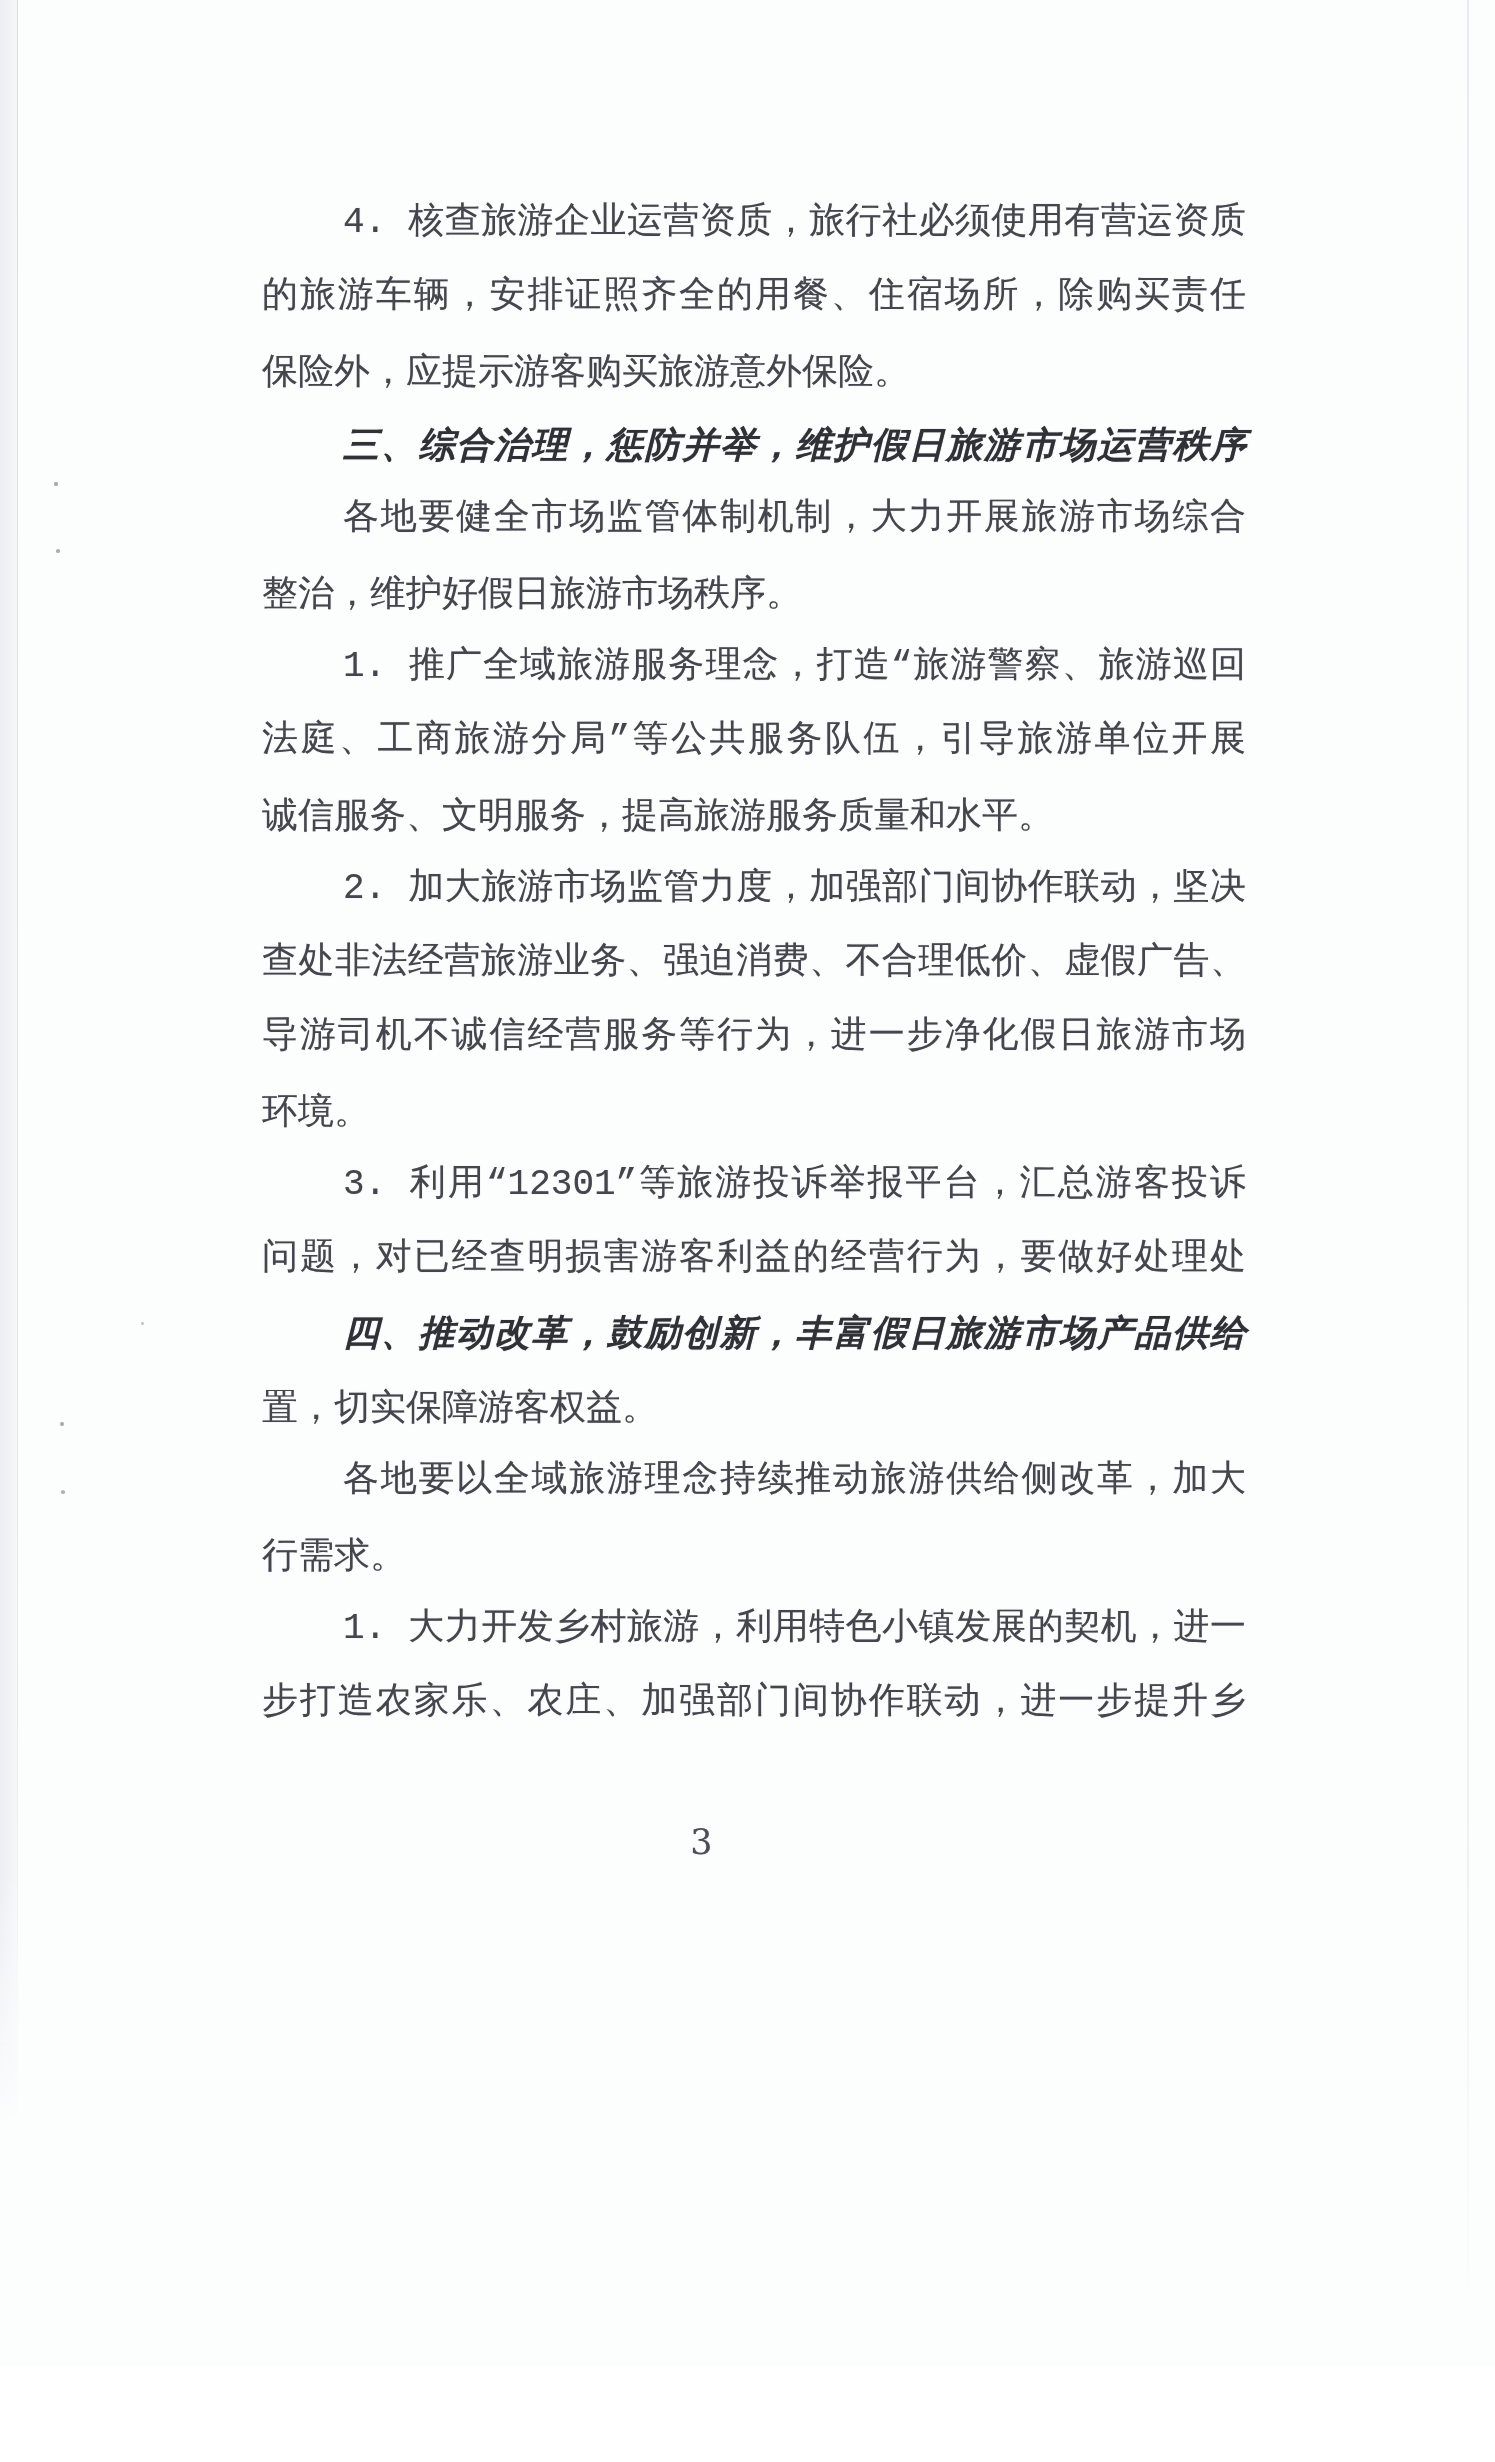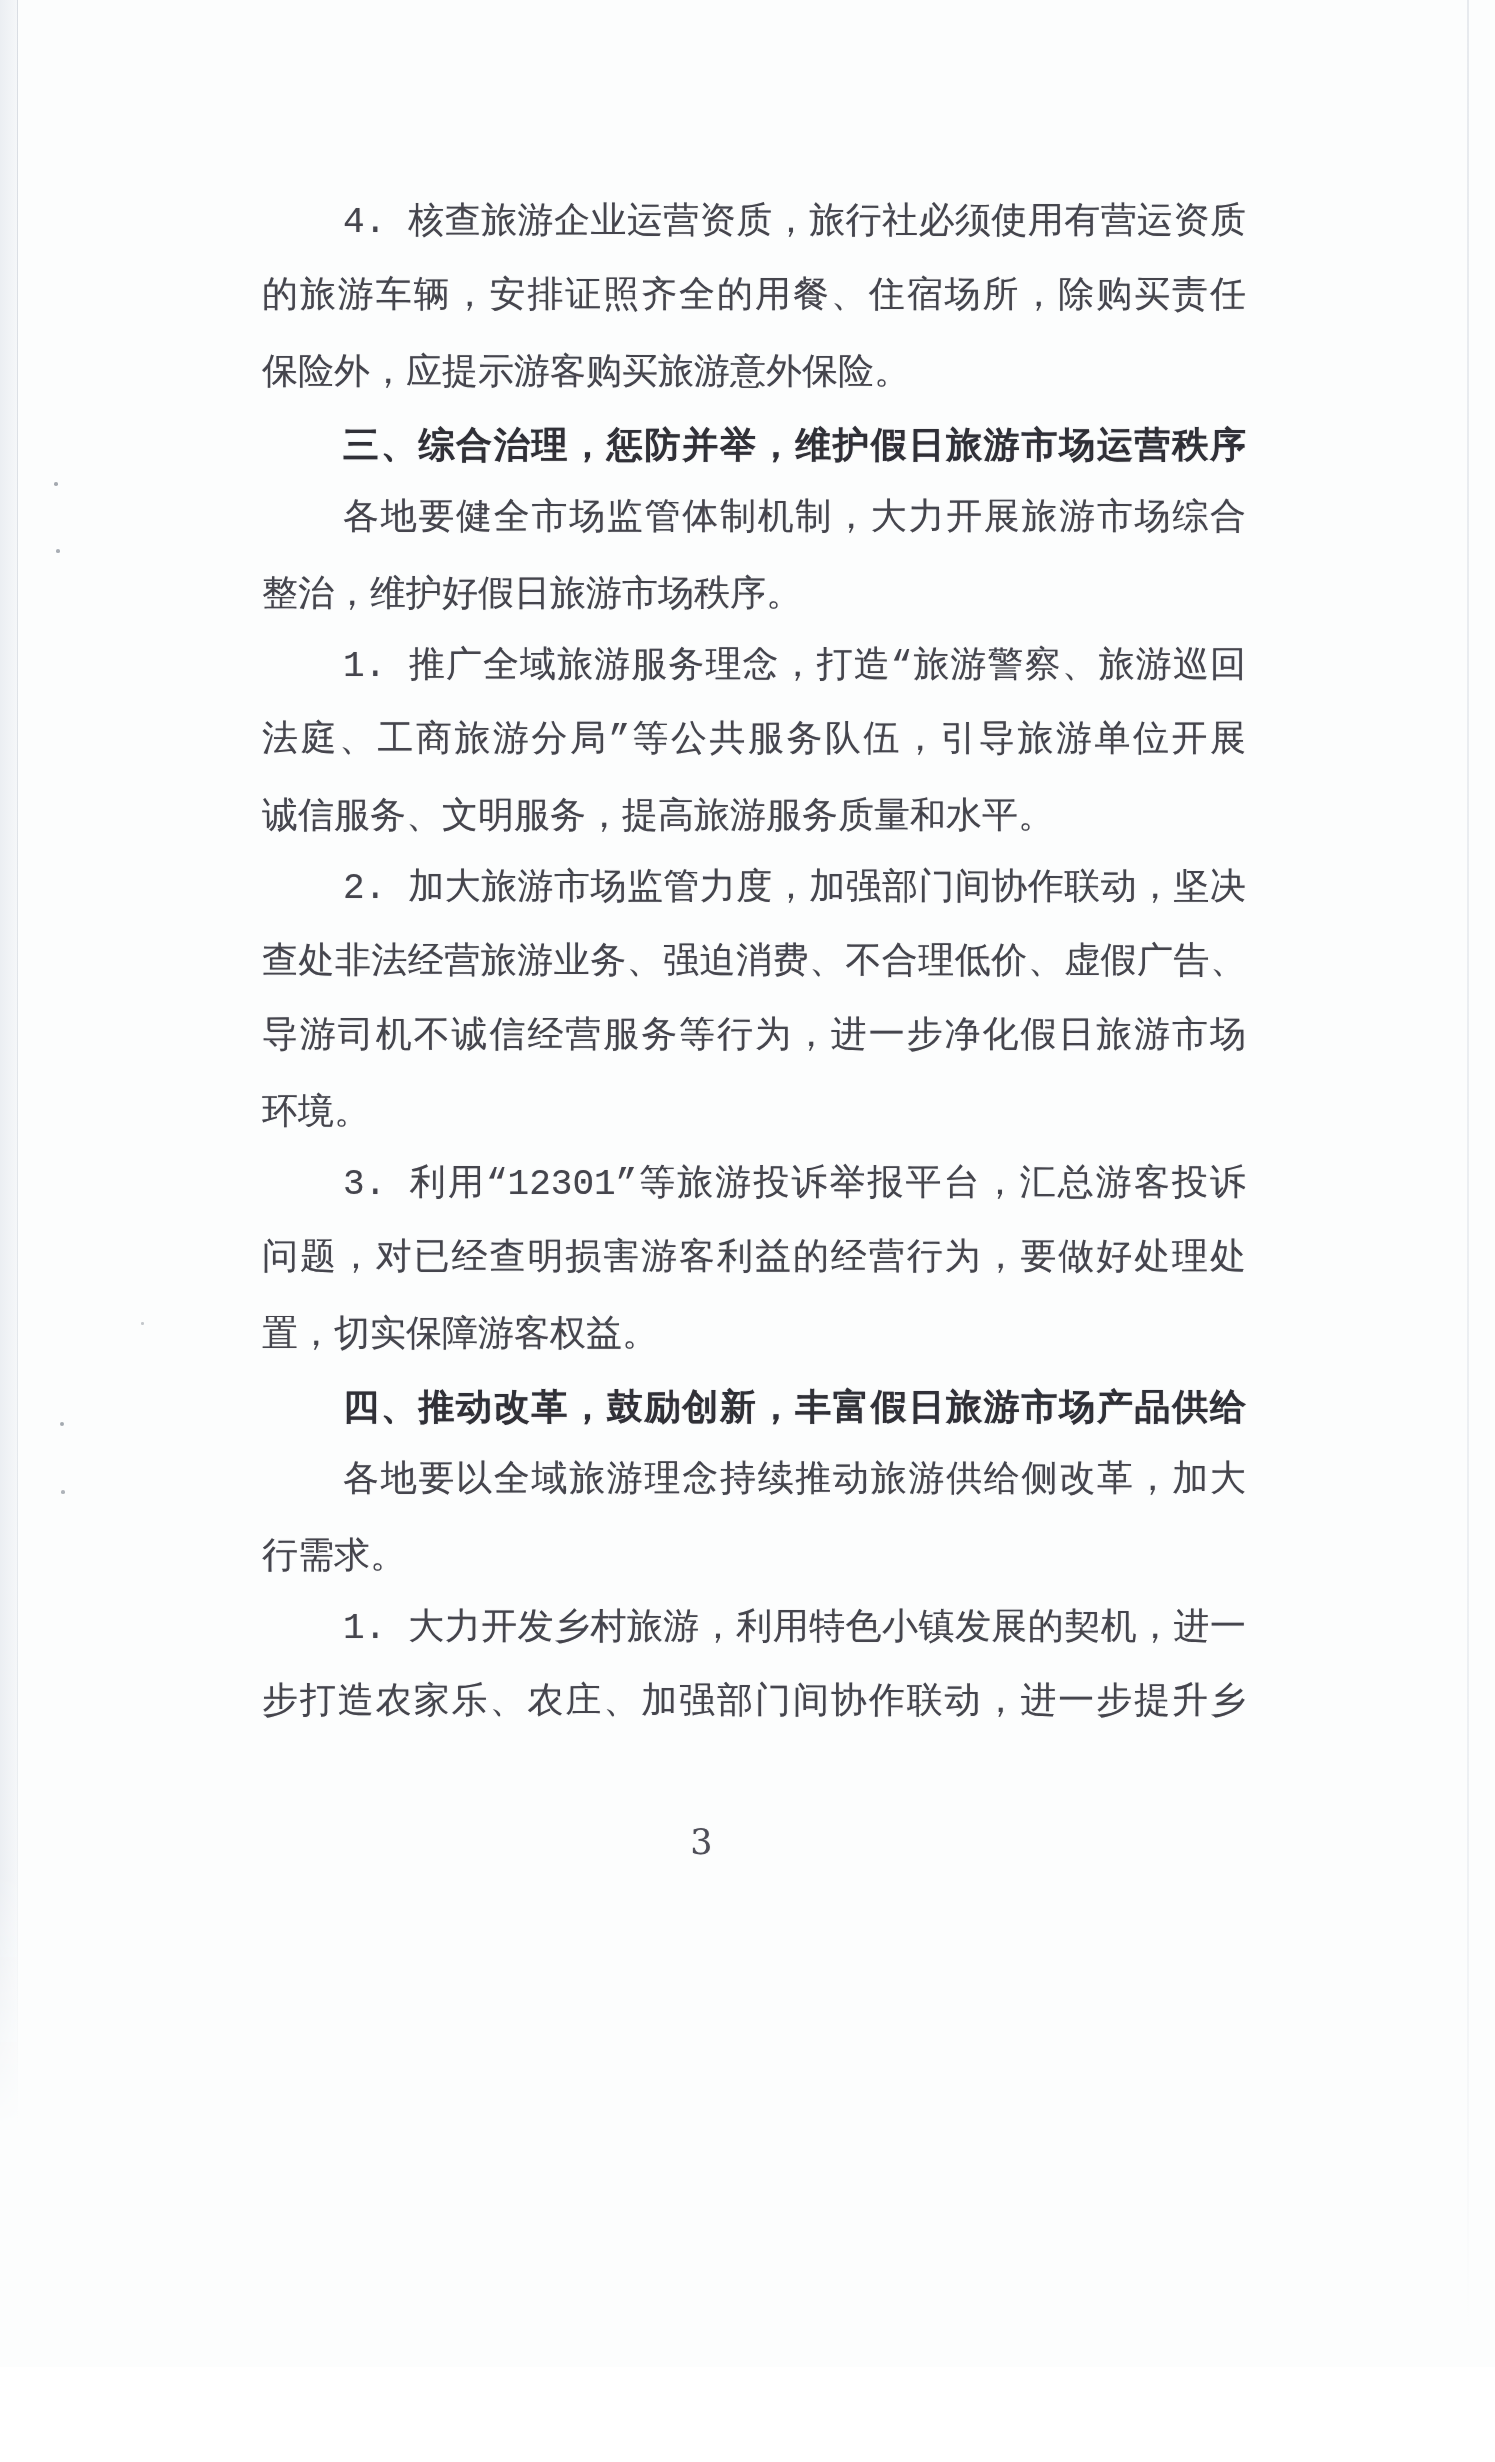--- a/index.html
+++ b/index.html
@@ -66,20 +66,21 @@
     white-space: nowrap;
   }
   .p-first, .h-first { text-indent: 81px; }
   .p-first, .p-mid, .h-first { text-align-last: justify; font-family: Liberation Mono, monospace; }
   .p-end { text-align-last: left; }
   .h-first {
     font-family: "DejaVu Sans", sans-serif;
     font-weight: 700;
     color: var(--heading-ink, #303037);
     text-shadow: 0 0 0.9px rgba(42,42,52,0.55);
+    font-style: italic;
   }
   .page-number {
     position: absolute;
     left: 675px; top: 1822px;
     width: 53px;
     text-align: center;
     font-size: 35px;
     line-height: 40px;
     color: #4e4e58;
     text-shadow: 0 0 0.9px rgba(72,72,84,0.35);
@@ -120,22 +121,22 @@
       <div class="line p-end">整治，维护好假日旅游市场秩序。</div>
       <div class="line p-first">1. 推广全域旅游服务理念，打造“旅游警察、旅游巡回</div>
       <div class="line p-mid">法庭、工商旅游分局”等公共服务队伍，引导旅游单位开展</div>
       <div class="line p-end">诚信服务、文明服务，提高旅游服务质量和水平。</div>
       <div class="line p-first">2. 加大旅游市场监管力度，加强部门间协作联动，坚决</div>
       <div class="line p-mid">查处非法经营旅游业务、强迫消费、不合理低价、虚假广告、</div>
       <div class="line p-mid">导游司机不诚信经营服务等行为，进一步净化假日旅游市场</div>
       <div class="line p-end">环境。</div>
       <div class="line p-first">3. 利用“12301”等旅游投诉举报平台，汇总游客投诉</div>
       <div class="line p-mid">问题，对已经查明损害游客利益的经营行为，要做好处理处</div>
+      <div class="line h-first">四、推动改革，鼓励创新，丰富假日旅游市场产品供给</div>
       <div class="line p-end">置，切实保障游客权益。</div>
-      <div class="line h-first">四、推动改革，鼓励创新，丰富假日旅游市场产品供给</div>
       <div class="line p-first">各地要以全域旅游理念持续推动旅游供给侧改革，加大</div>
       <div class="line p-end">行需求。</div>
       <div class="line p-first">1. 大力开发乡村旅游，利用特色小镇发展的契机，进一</div>
       <div class="line p-mid">步打造农家乐、农庄、加强部门间协作联动，进一步提升乡</div>
     </div>
 
   <div class="page-number">3</div>
 </div>
 
 

